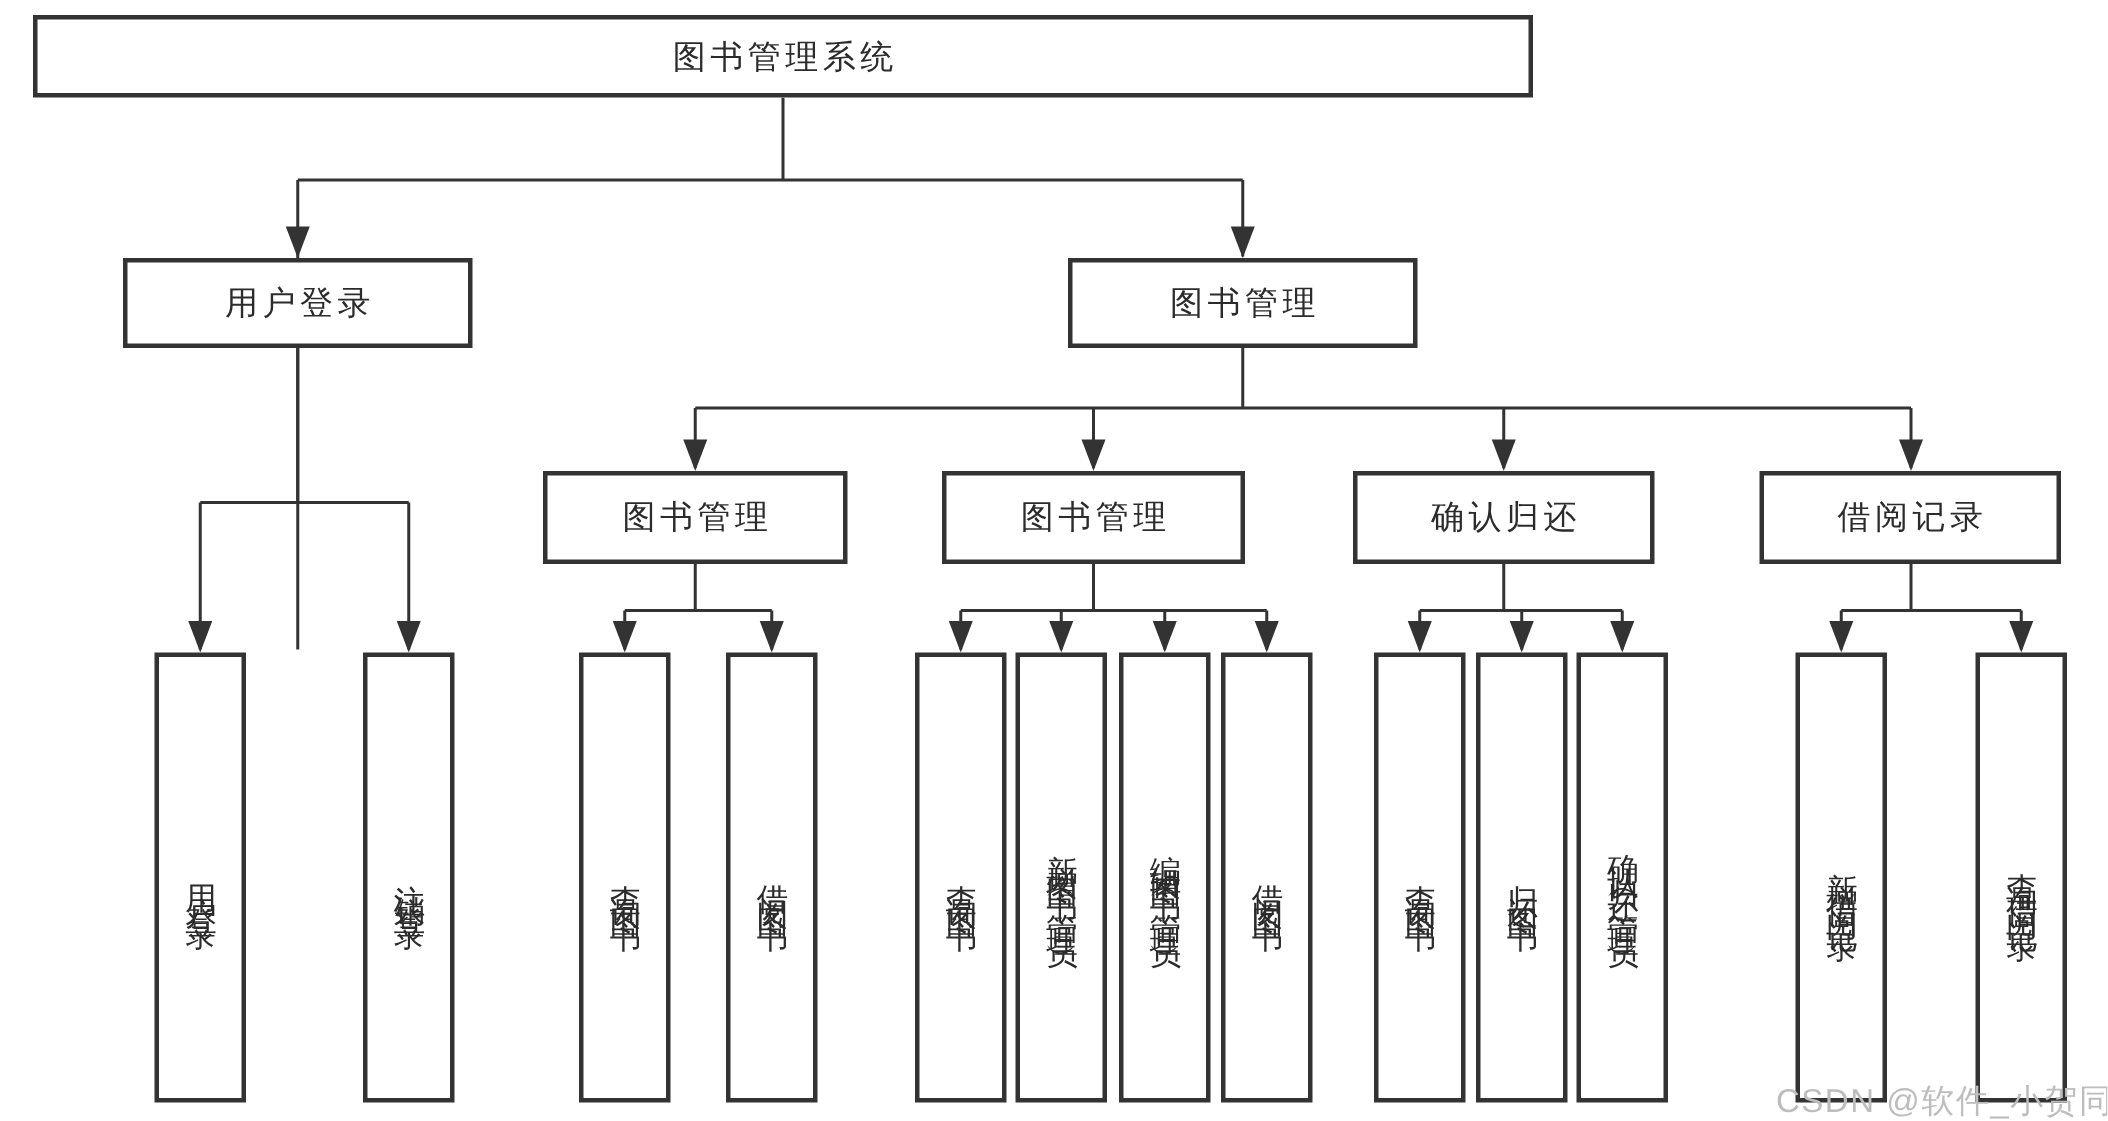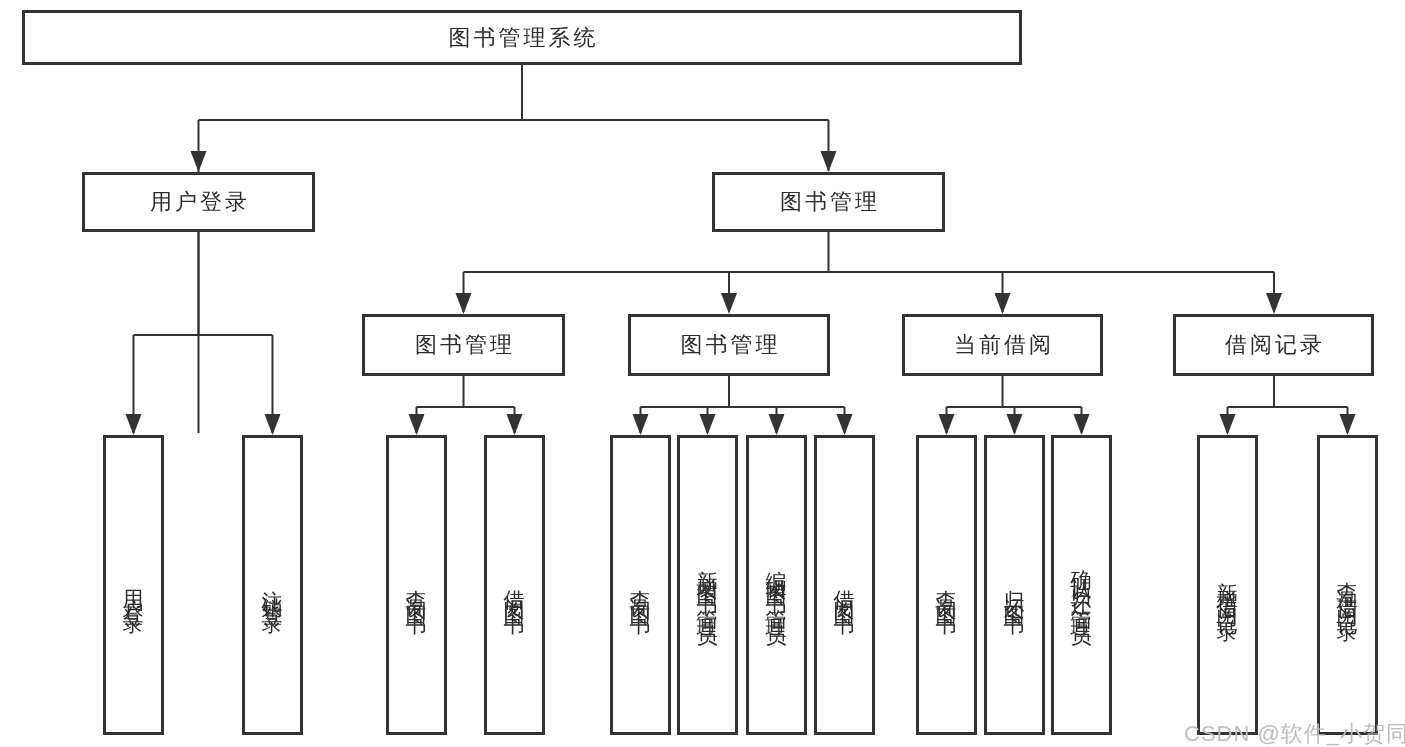--- a/index.html
+++ b/index.html
@@ -104,21 +104,21 @@
     </g>
   </svg>
 
   <div class="node h-node n-root">图书管理系统</div>
 
   <div class="node h-node n-user">用户登录</div>
   <div class="node h-node n-book">图书管理</div>
 
   <div class="node h-node n-rec">图书管理</div>
   <div class="node h-node n-bor">图书管理</div>
-  <div class="node h-node n-cur">当前借阅</div>
+  <div class="node h-node n-cur">确认归还</div>
   <div class="node h-node n-recd">借阅记录</div>
 
   <div class="node v-node leaf l1">用户登录</div>
   <div class="node v-node leaf l2">注销登录</div>
 
   <div class="node v-node leaf l3">查询图书</div>
   <div class="node v-node leaf l4">借阅图书</div>
 
   <div class="node v-node leaf l5">查询图书</div>
   <div class="node v-node leaf l6">新增图书（管理员）</div>

